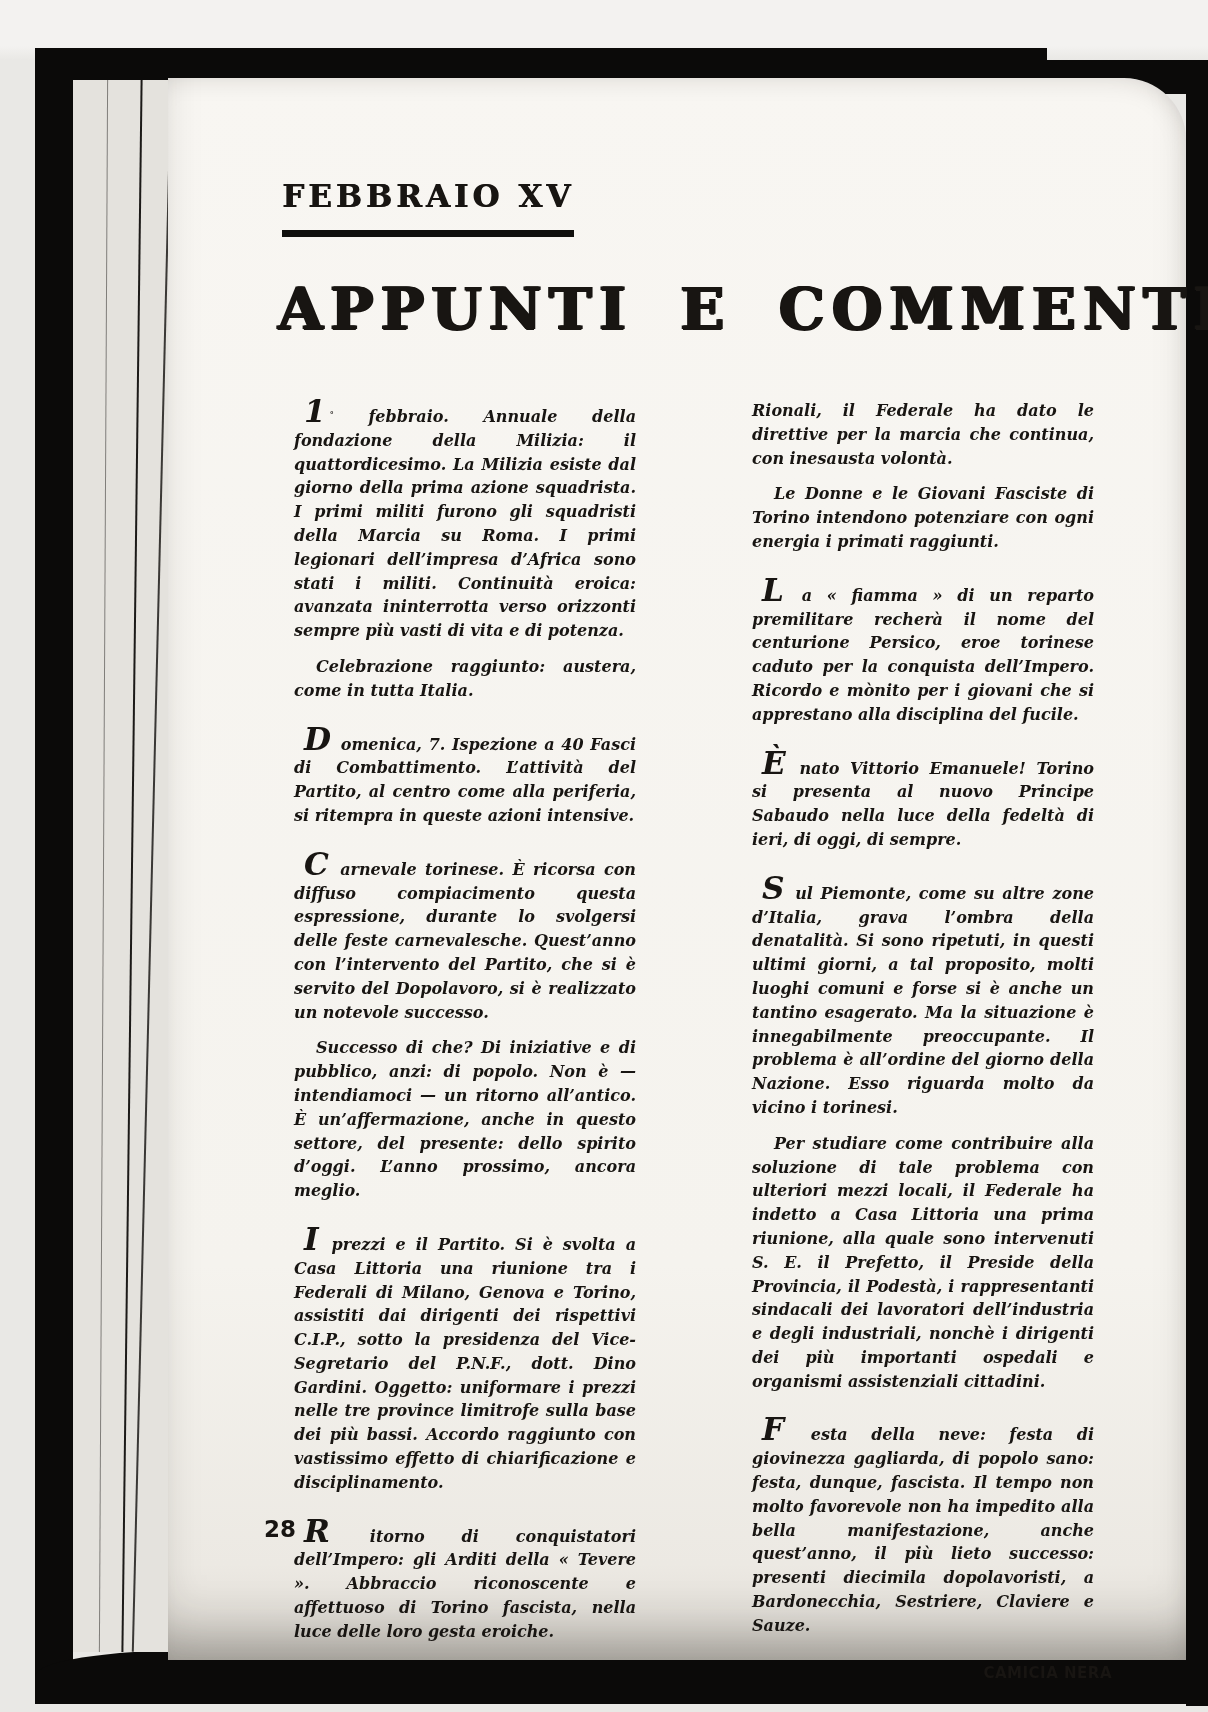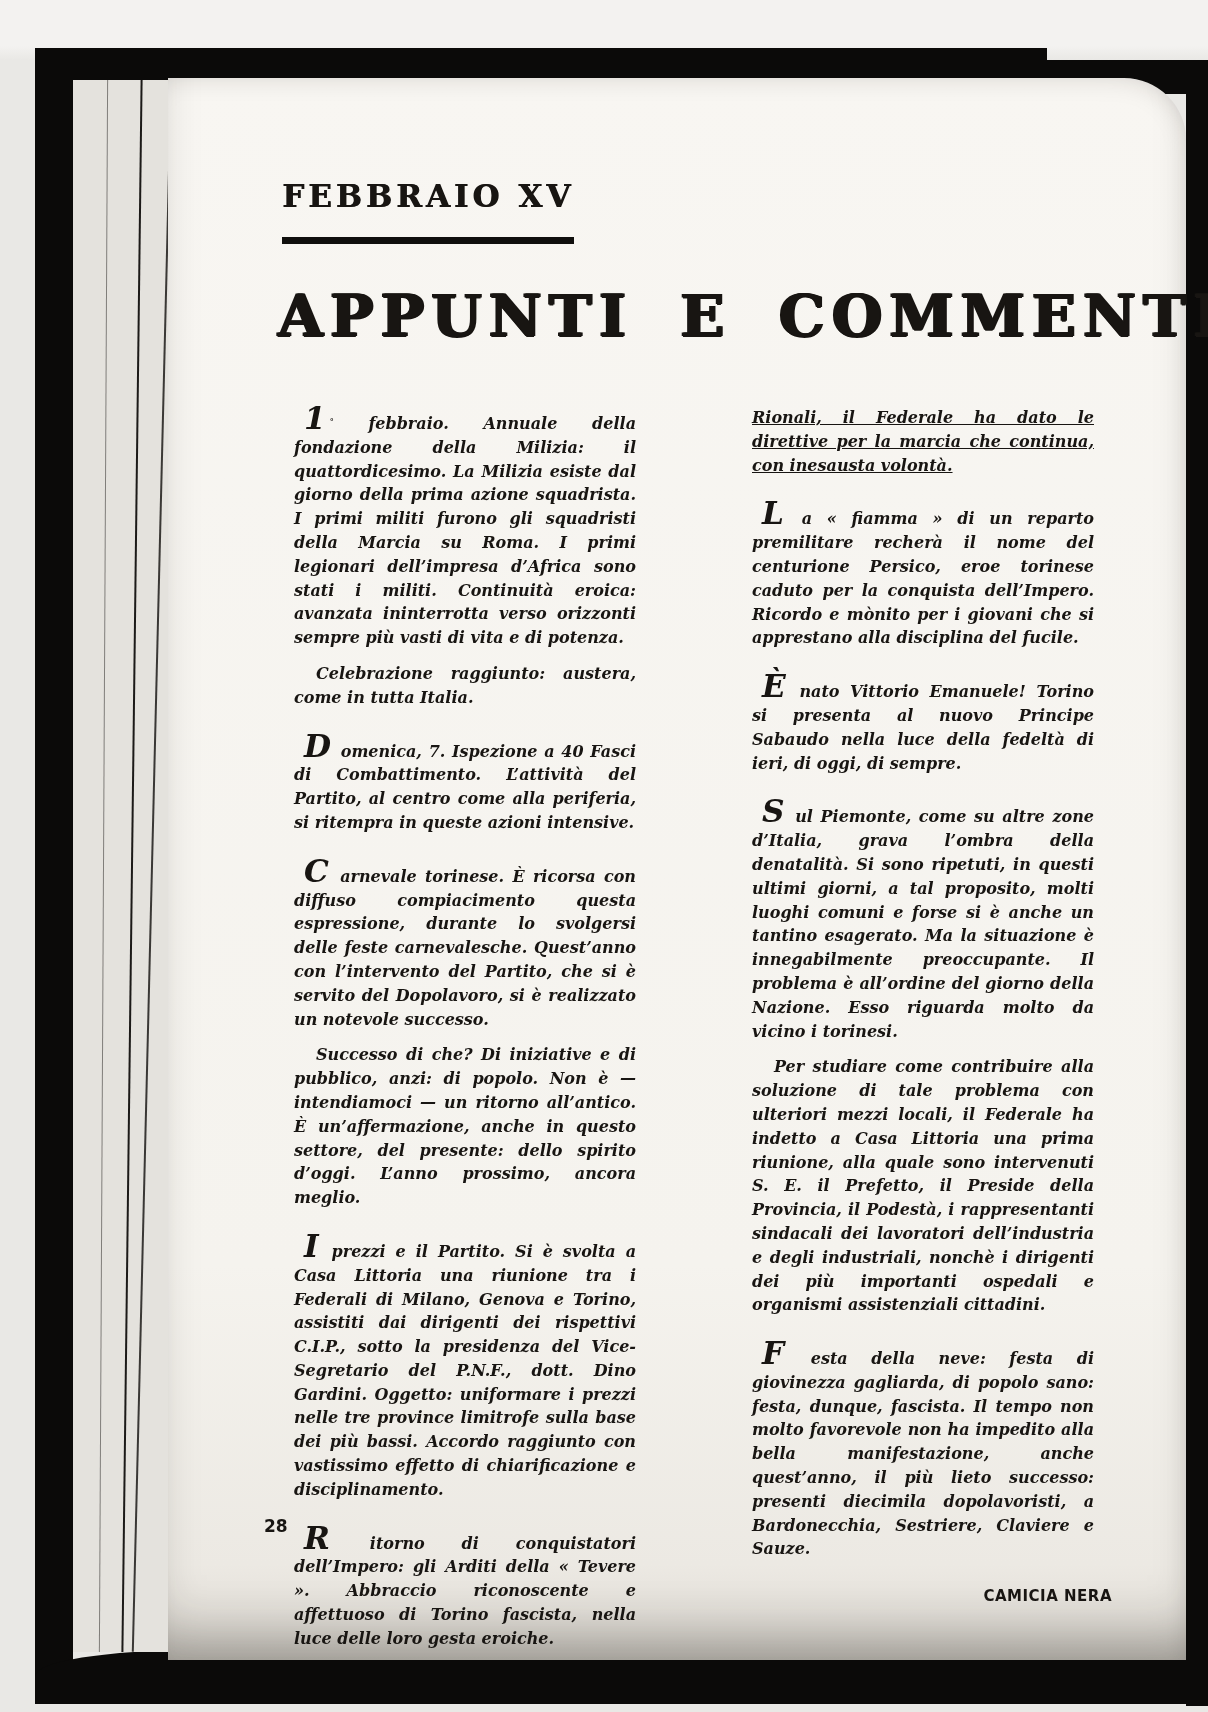--- a/index.html
+++ b/index.html
@@ -31,43 +31,43 @@
   
   .page{position:absolute;left:168px;top:78px;width:1018px;height:1582px;
         box-sizing:border-box;padding:100px 80px 0 114px;
         background:linear-gradient(#f8f6f2 0,#f5f3ee 75%,#ece9e3 94%,#ddd9d2 100%);
         border-top-right-radius:62px;
         box-shadow:inset 0 -46px 55px -28px rgba(30,25,20,.38),
                    inset -6px 10px 30px -18px rgba(30,25,20,.25);
         color:#181512;}
 
   .kicker{display:inline-block;font-weight:bold;font-size:31px;letter-spacing:4px;
-          padding-bottom:23px;border-bottom:7px solid #100f0d;
+          padding-bottom:16px;border-bottom:7px solid #100f0d;
           text-shadow:.7px 0 currentColor;}
   .title{margin:38px 0 0 -4px;font-weight:bold;font-size:58px;letter-spacing:7px;
          word-spacing:20px;white-space:nowrap;
          text-shadow:1.3px 0 currentColor,-1.3px 0 currentColor,0 .8px currentColor;}
 
   .columns{display:flex;gap:92px;margin-top:44px;}
   .col{flex:1;min-width:0;font-style:italic;font-weight:bold;font-size:16px;
        line-height:23.8px;text-align:justify;}
   .col p{margin:12px;}
   .entry{margin-bottom:24px;}
   p.first{text-indent:10px;}
-  p.cont{text-indent:0;text-decoration:underline;}
+  p.cont{text-indent:0;}
   p.follow{text-indent:22px;}
   .initial{font-style:italic;font-size:1.95em;line-height:.8;font-weight:bold;
            margin-right:3px;}
   .ini-sup{font-size:.5em;vertical-align:.65em;margin-left:1px;}
 
   .signature{text-align:right;margin-top:2px;margin-right:-6px;
              font-family:"DejaVu Sans",sans-serif;font-weight:bold;font-style:normal;
              font-size:15px;letter-spacing:.5px;}
   .page-number{position:absolute;left:96px;top:1438px;
-               font-family:"DejaVu Sans",sans-serif;font-weight:bold;font-size:17px;}
+               font-family:"DejaVu Sans",sans-serif;font-weight:bold;font-size:23px;}
 </style>
 </head>
 <body>
 
 <div class="scan">
   <div class="frame frame-top"></div>
   <div class="frame frame-top-right"></div>
   <div class="frame frame-right"></div>
   <div class="frame frame-left"></div>
   <div class="frame frame-bottom"></div>
@@ -103,20 +103,21 @@
             </div>
             <div class="entry">
               <p class="first"><span class="initial">R</span> itorno di conquistatori dell’Impero: gli Arditi della « Tevere ». Abbraccio riconoscente e affettuoso di Torino fascista, nella luce delle loro gesta eroiche.</p>
             </div>
           </div>
       </div>
       <div class="col">
         <div class="entries" id="entries-right">
             <div class="entry">
               <p class="cont">Rionali, il Federale ha dato le direttive per la marcia che continua, con inesausta volontà.</p>
+              <p class="follow">Le Donne e le Giovani Fasciste di Torino intendono potenziare con ogni energia i primati raggiunti.</p>
             </div>
             <div class="entry">
               <p class="first"><span class="initial">L</span> a « fiamma » di un reparto premilitare recherà il nome del centurione Persico, eroe torinese caduto per la conquista dell’Impero. Ricordo e mònito per i giovani che si apprestano alla disciplina del fucile.</p>
             </div>
             <div class="entry">
               <p class="first"><span class="initial">È</span> nato Vittorio Emanuele! Torino si presenta al nuovo Principe Sabaudo nella luce della fedeltà di ieri, di oggi, di sempre.</p>
             </div>
             <div class="entry">
               <p class="first"><span class="initial">S</span> ul Piemonte, come su altre zone d’Italia, grava l’ombra della denatalità. Si sono ripetuti, in questi ultimi giorni, a tal proposito, molti luoghi comuni e forse si è anche un tantino esagerato. Ma la situazione è innegabilmente preoccupante. Il problema è all’ordine del giorno della Nazione. Esso riguarda molto da vicino i torinesi.</p>
               <p class="follow">Per studiare come contribuire alla soluzione di tale problema con ulteriori mezzi locali, il Federale ha indetto a Casa Littoria una prima riunione, alla quale sono intervenuti S. E. il Prefetto, il Preside della Provincia, il Podestà, i rappresentanti sindacali dei lavoratori dell’industria e degli industriali, nonchè i dirigenti dei più importanti ospedali e organismi assistenziali cittadini.</p>

